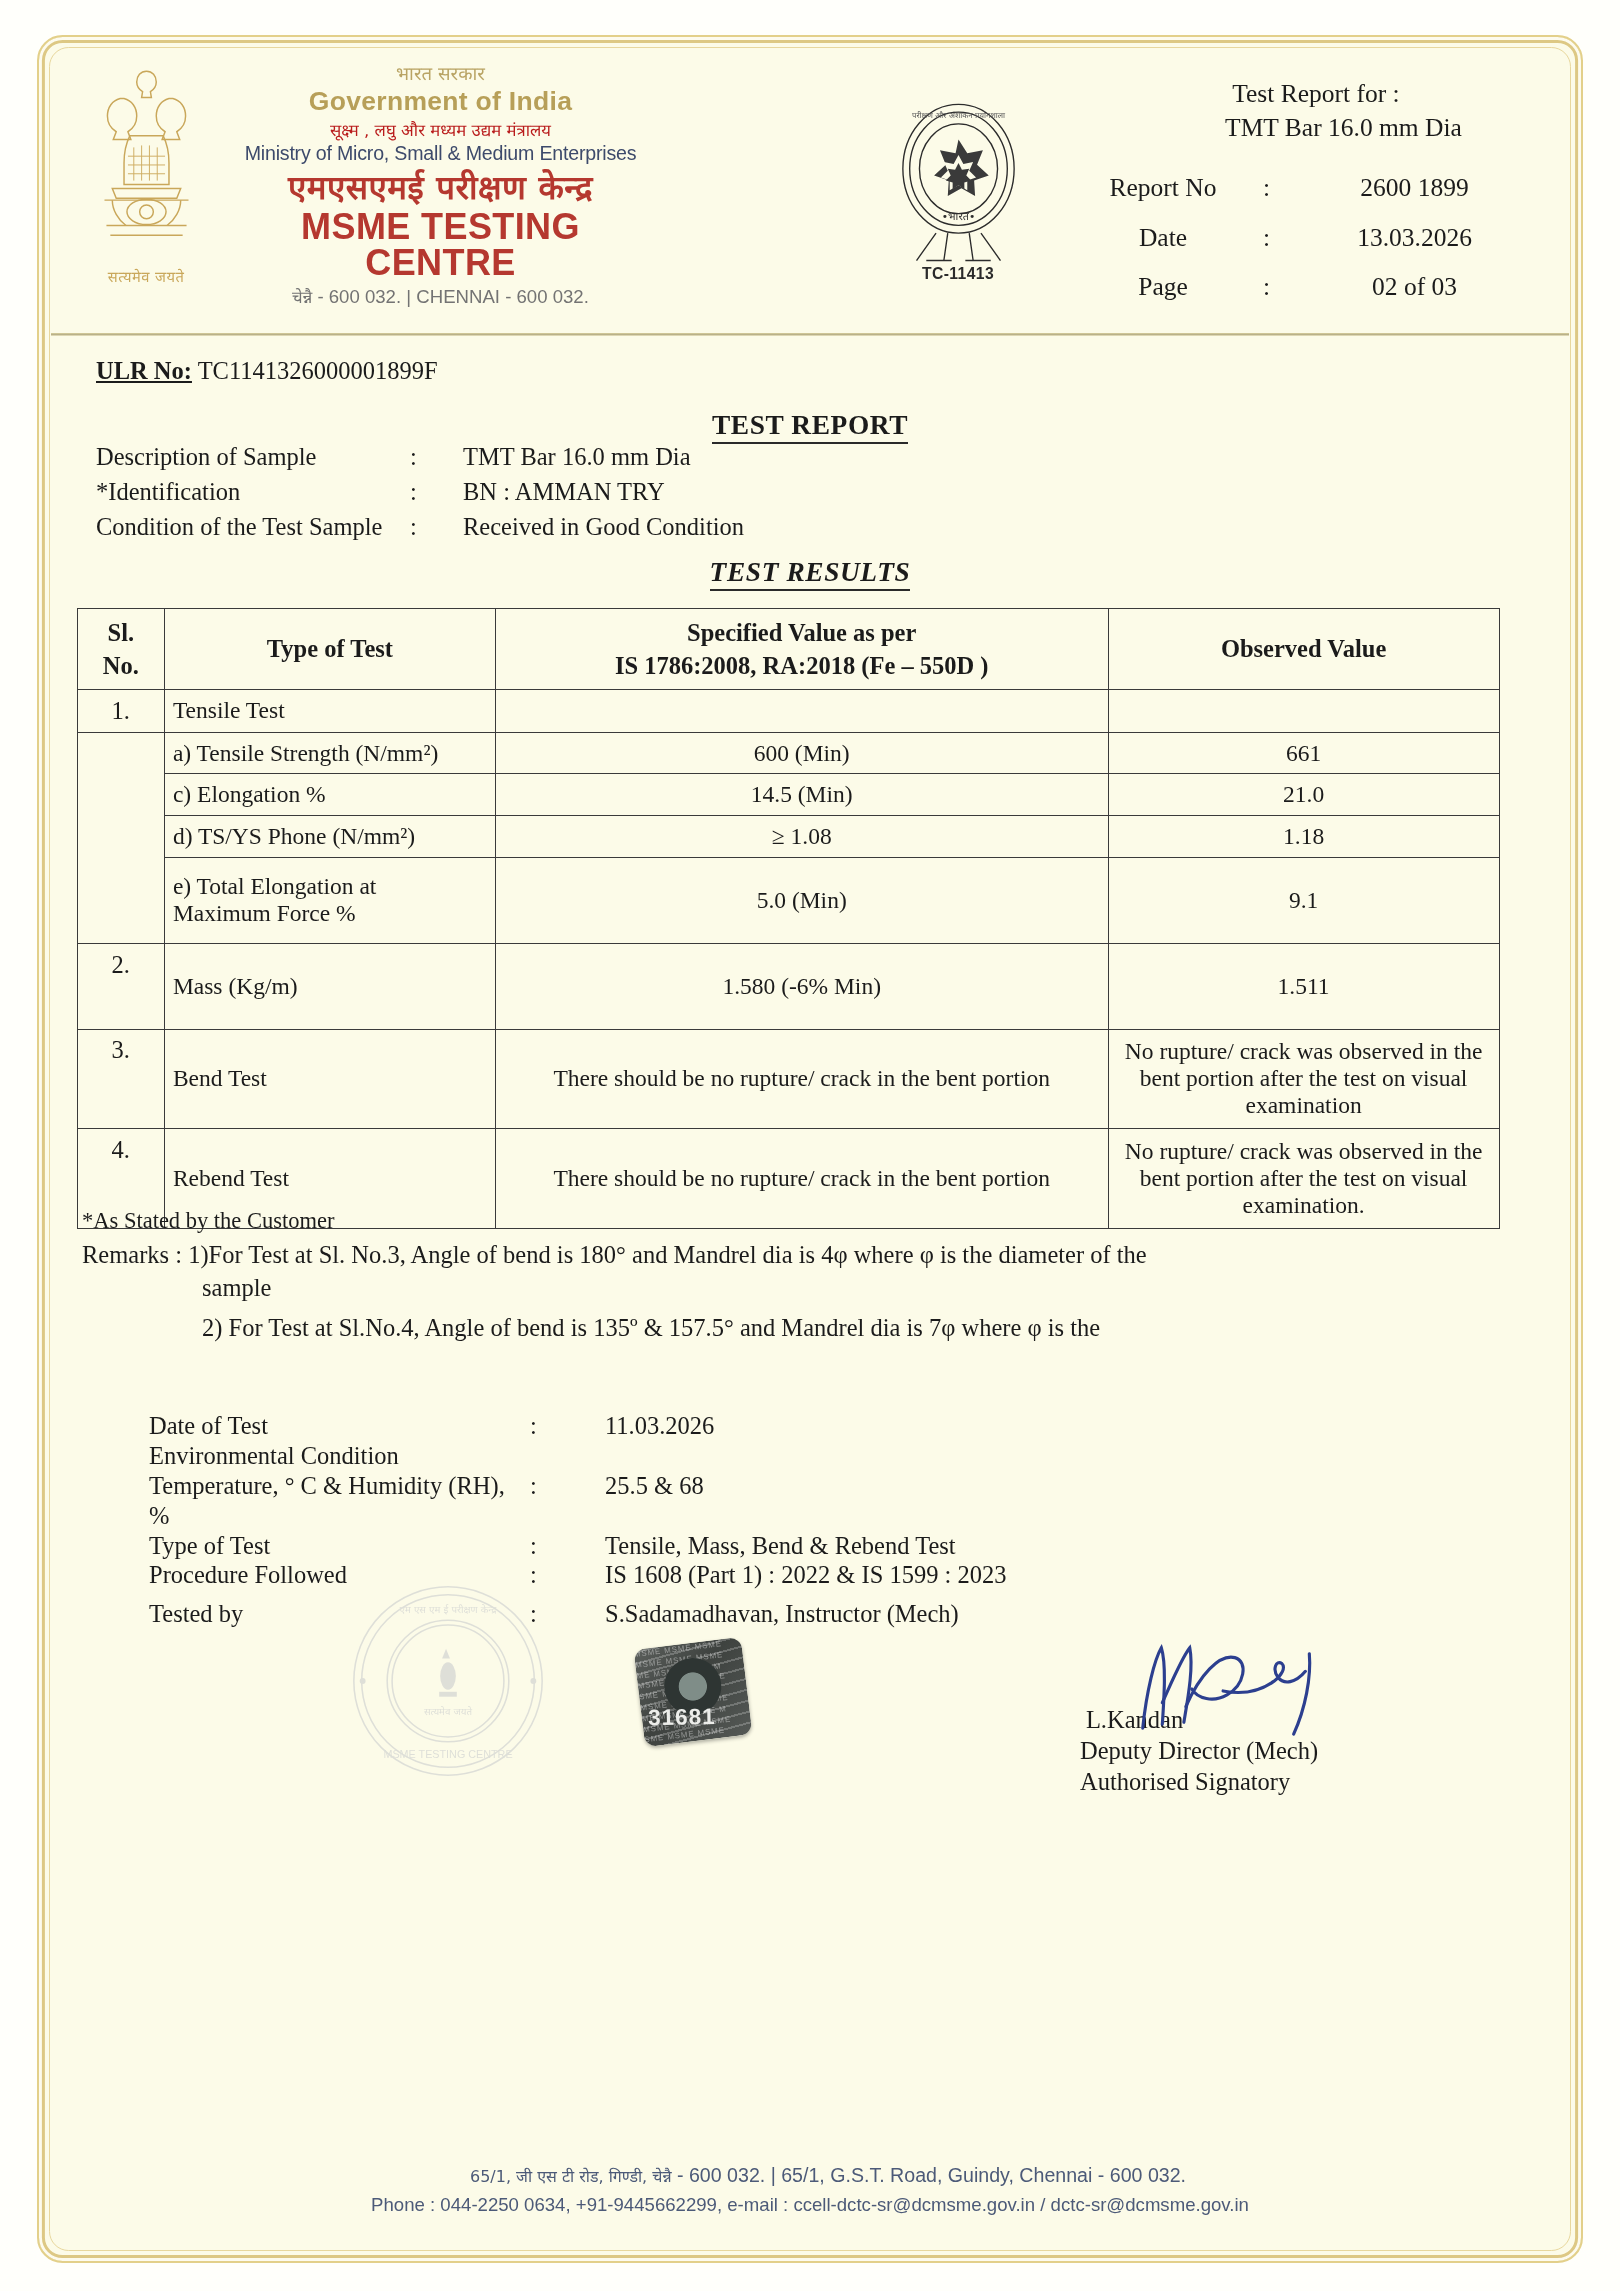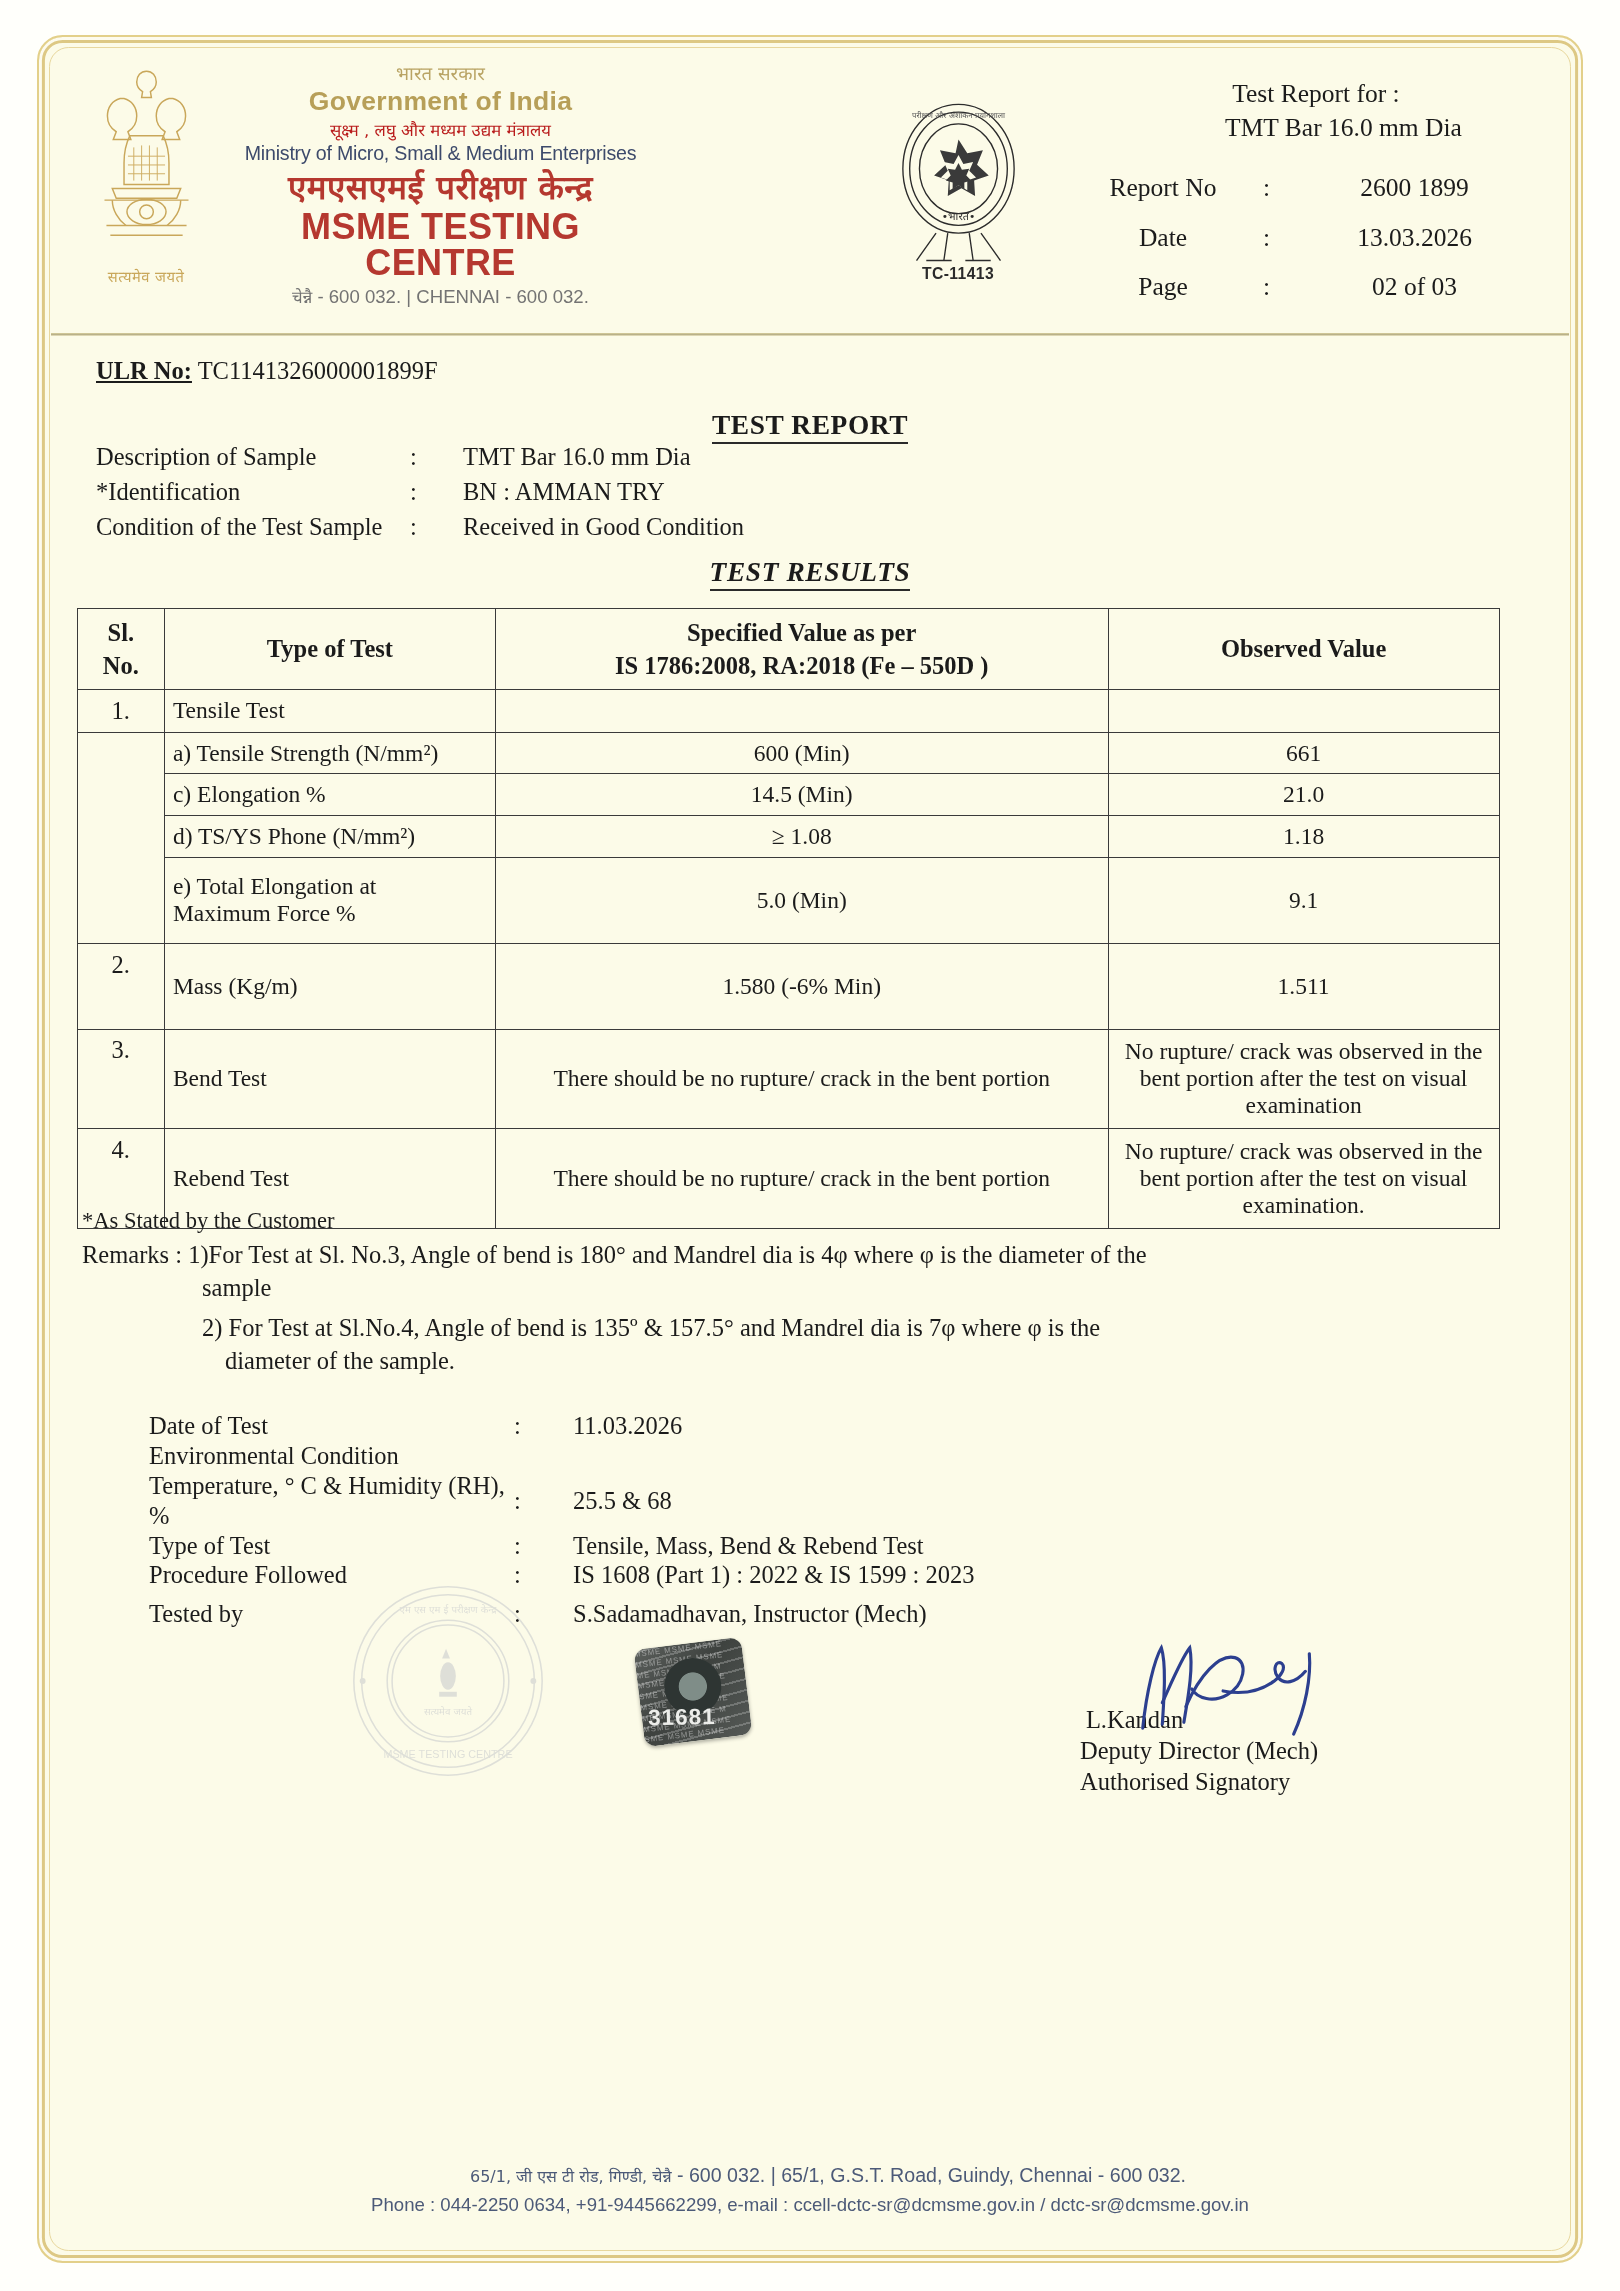--- a/index.html
+++ b/index.html
@@ -130,21 +130,21 @@
   .asstated{position:absolute;left:31px;top:1159px;font-size:22.5px;}
   .remarks{position:absolute;left:31px;top:1190px;width:1392px;font-size:24.5px;line-height:1.34;}
   .remarks .r-lead{display:flex;}
   .remarks .r-lead .lead{white-space:pre;}
   .remarks .r-ind{margin-left:120px;}
   .remarks .r2{margin-left:120px;margin-top:7.8px;}
   .remarks .r2-ind{margin-left:143px;}
 
   
   .info{position:absolute;left:98px;top:1362px;width:1176px;font-size:24.5px;}
-  .info .row{display:flex;align-items:center;line-height:1.22;}
+  .info .row{display:flex;align-items:flex-start;line-height:1.22;gap:16px;}
   .info .k{width:365px;}
   .info .c{width:59px;}
   .info .v{flex:1;}
   .info .gap{height:8.8px;}
 
   
   .deptseal{
     position:absolute;left:294px;top:1529px;width:206px;height:206px;
     opacity:.30;
   }
@@ -378,21 +378,20 @@
 
   <div class="asstated">*As Stated by the Customer</div>
 
   <div class="remarks">
     <div class="r-lead">
       <span class="lead">Remarks : 1)</span>
       <span> For Test at Sl. No.3,  Angle of bend is 180° and Mandrel dia is 4φ where φ is the diameter of the</span>
     </div>
     <div class="r-ind">sample</div>
     <div class="r2">2) For Test at Sl.No.4, Angle of bend is 135º &amp; 157.5° and Mandrel dia is 7φ where φ is the</div>
-    <div class="r2-ind">diameter of the sample.</div>
   </div>
 
   <div class="info">
     <div class="row">
       <div class="k">Date of Test</div>
       <div class="c">:</div>
       <div class="v">11.03.2026</div>
     </div>
     <div class="row">
       <div class="k">Environmental Condition</div>

